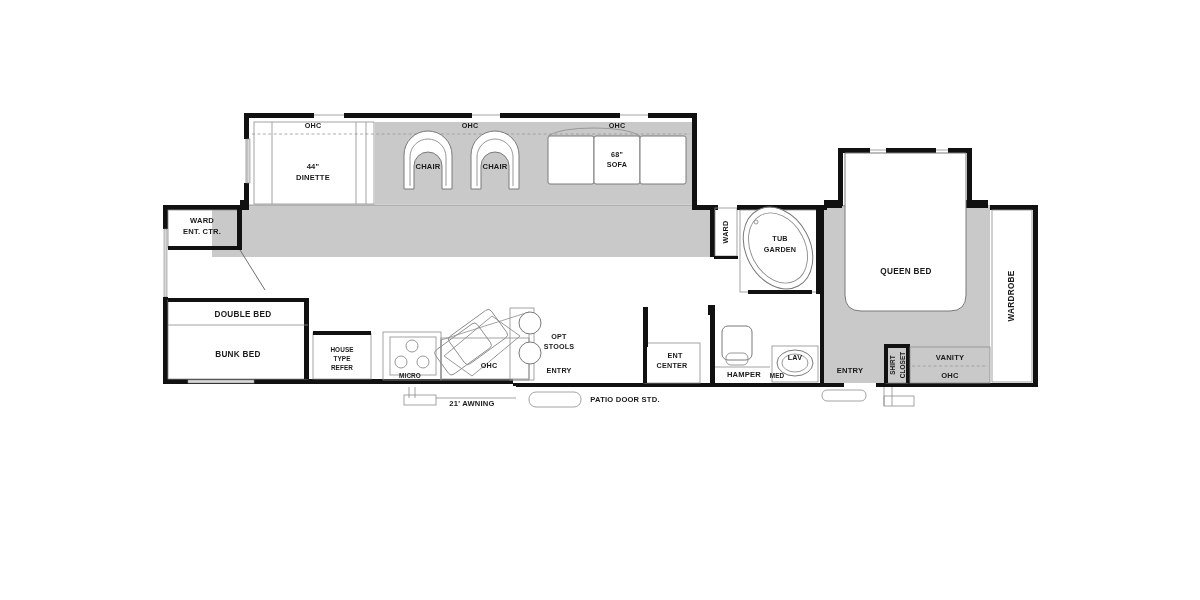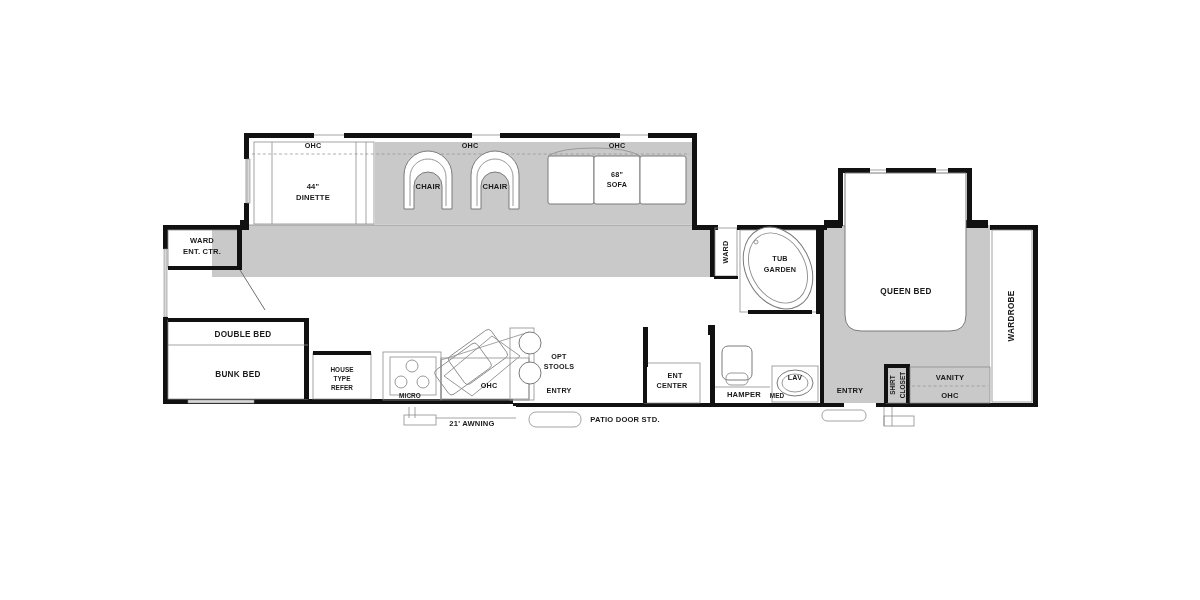--- a/index.html
+++ b/index.html
@@ -1,17 +1,17 @@
 <!DOCTYPE html>
 <html><head>
 <meta charset="utf-8">
 <style>
   html,body{margin:0;padding:0;background:#ffffff;}
   body{width:1200px;height:600px;overflow:hidden;font-family:"Liberation Sans",sans-serif;}
-  #stage{position:relative;width:1200px;height:453px;background:#fff;margin-top:20px;}
+  #stage{position:relative;width:1200px;height:453px;background:#fff;}
   svg{display:block;}
   .lbl{font-family:"Liberation Sans",sans-serif;font-weight:bold;fill:#1a1a1a;text-anchor:middle;dominant-baseline:middle;}
   .lbl-7{font-size:7.2px;letter-spacing:.2px;}
   .lbl-75{font-size:7.6px;letter-spacing:.2px;}
   .lbl-8{font-size:8.2px;letter-spacing:.3px;}
   .lbl-6{font-size:6.4px;letter-spacing:.1px;}
   .wall{fill:#111111;}
   .thin{fill:none;stroke:#8d8d8d;stroke-width:.8;}
   .thin2{fill:none;stroke:#6f6f6f;stroke-width:1;}
   .dash{fill:none;stroke:#9a9a9a;stroke-width:.8;stroke-dasharray:3 2.4;}

